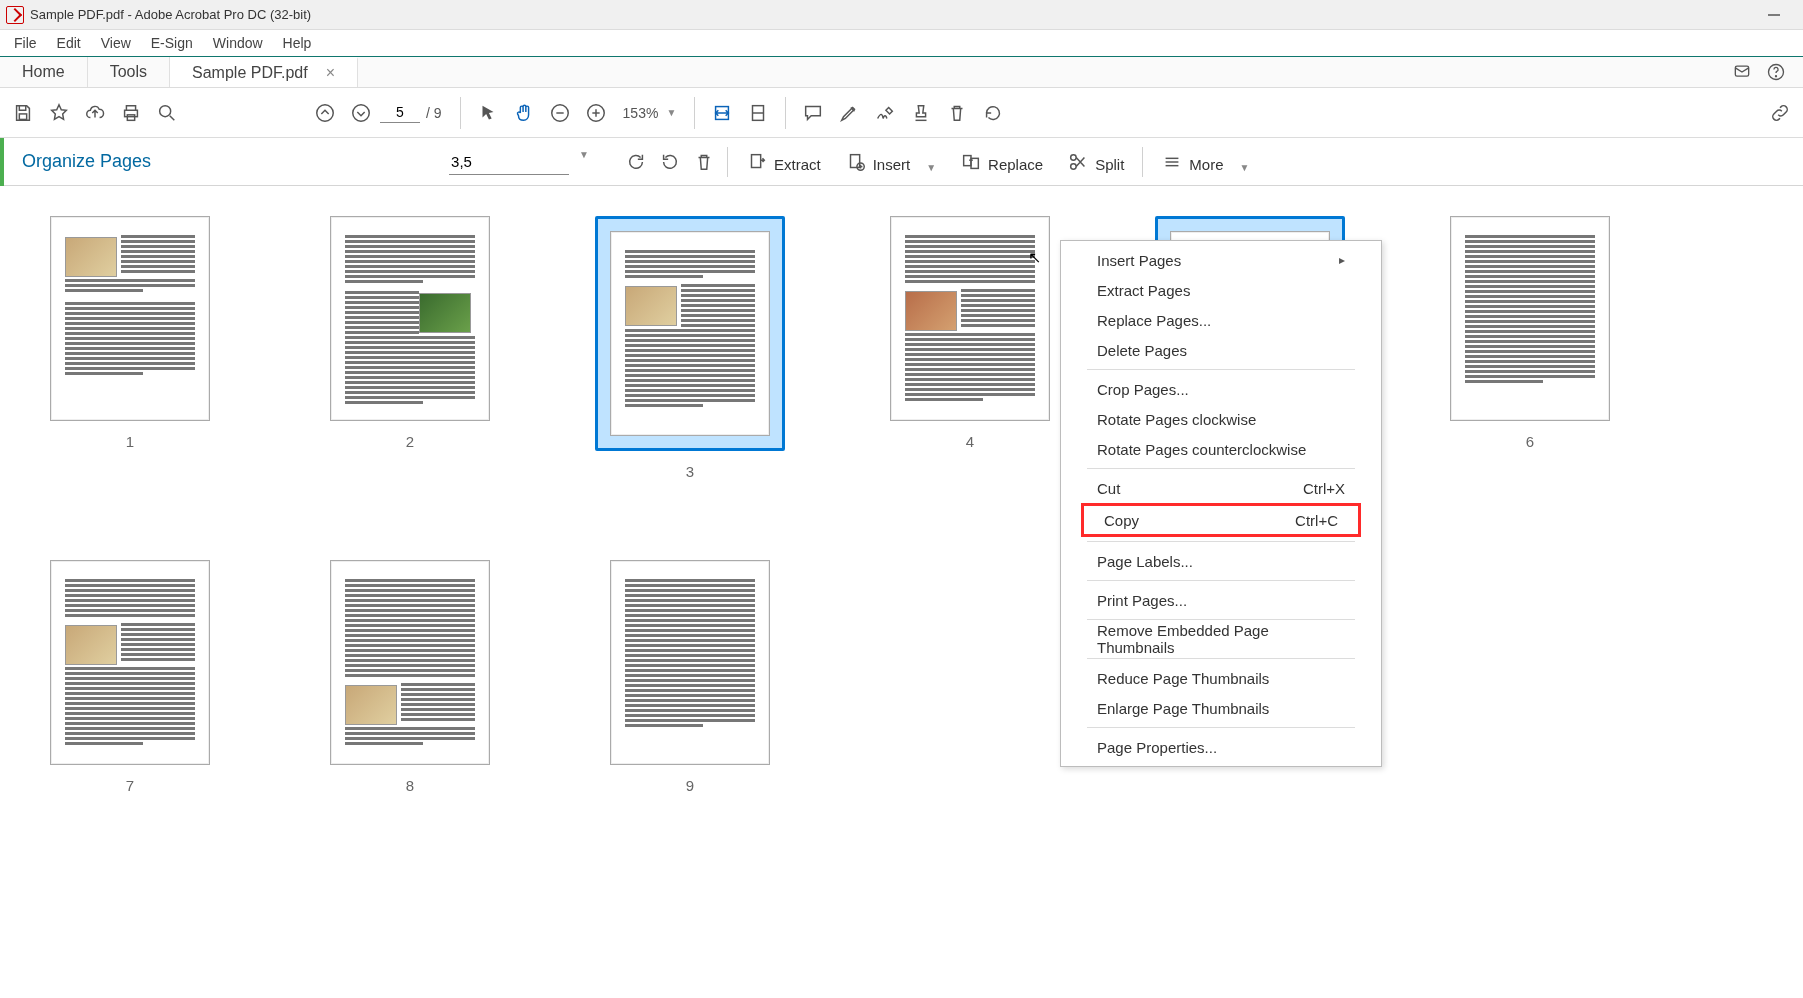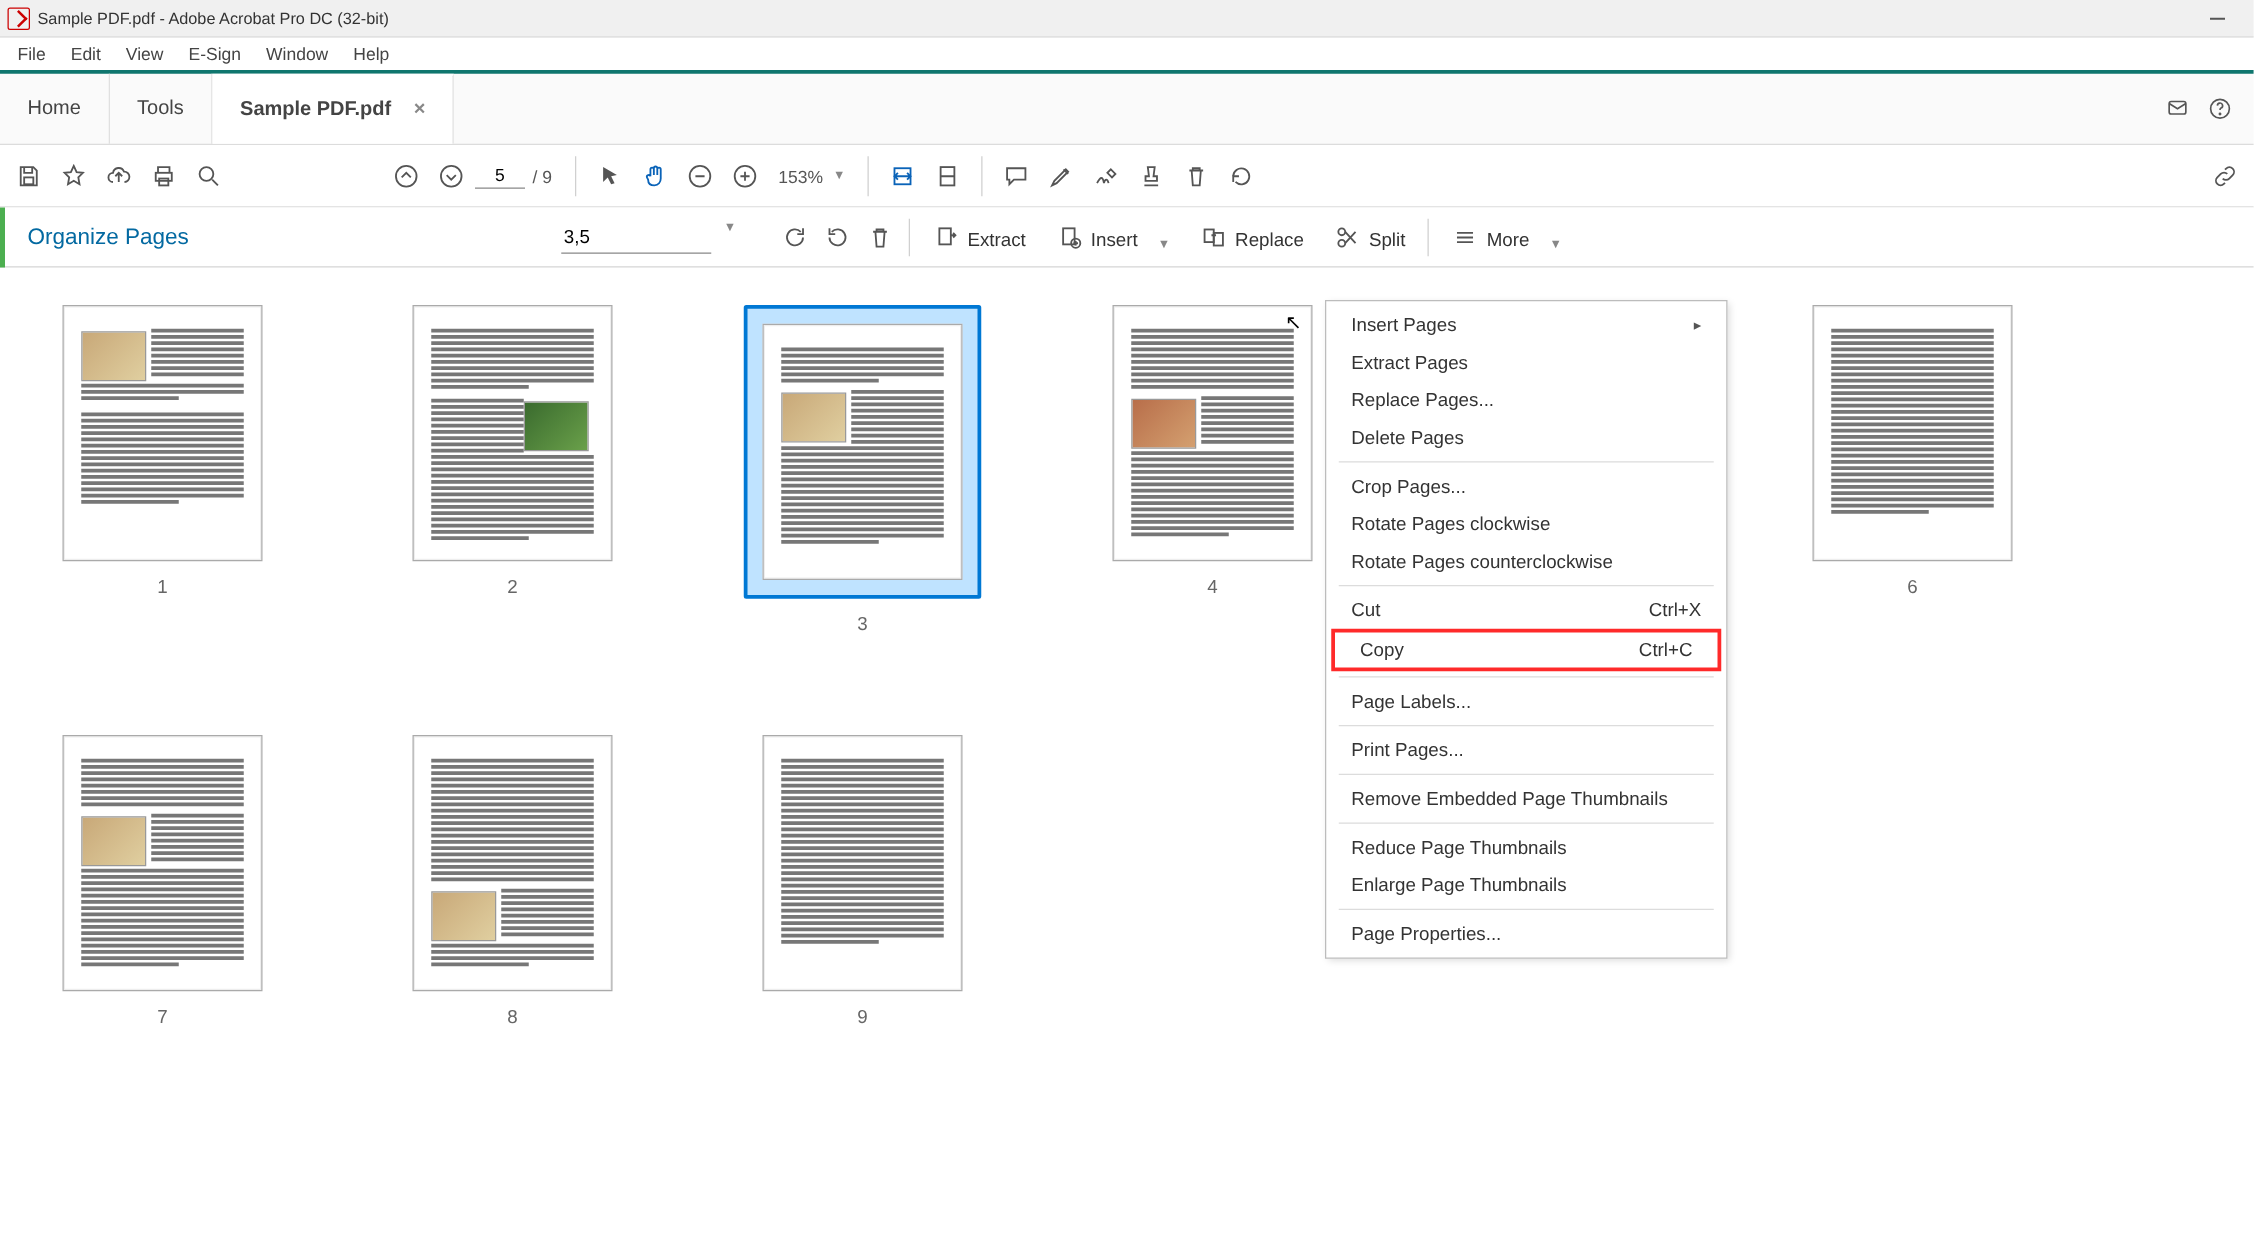--- a/index.html
+++ b/index.html
@@ -22,23 +22,23 @@
   .titlebar .app-icon::after{content:"";position:absolute;top:3px;left:3px;width:8px;height:8px;border-right:2px solid #c00;border-bottom:2px solid #c00;transform:rotate(-45deg);}
   .titlebar .spacer{flex:1;}
   .win-btn{width:46px;height:30px;display:flex;align-items:center;justify-content:center;cursor:pointer;}
   .win-btn svg{stroke:#555;fill:none;stroke-width:1.5;}
 
   
   .menubar{height:26px;display:flex;align-items:center;padding:0 4px;font-size:14px;color:#444;}
   .menubar .m{padding:3px 10px;cursor:pointer;}
 
   
-  .tabsrow{height:60px;border-top:3px solid #0f766e;border-bottom:1px solid #dcdcdc;display:flex;align-items:stretch;background:#fafafa;}
+  .tabsrow{height:32px;border-top:1px solid #0f766e;border-bottom:1px solid #dcdcdc;display:flex;align-items:stretch;background:#fafafa;}
   .tabsrow .tab{padding:0 22px;display:flex;align-items:center;font-size:16px;color:#444;border-right:1px solid #e0e0e0;cursor:pointer;}
-  .tabsrow .tab.doc{background:#fff;border-top:2px solid transparent;font-weight:bold;}
+  .tabsrow .tab.doc{background:#fff;border-top:2px solid transparent;}
   .tabsrow .close-x{margin-left:18px;font-size:16px;color:#888;cursor:pointer;}
   .tabsrow .right-icons{margin-left:auto;display:flex;align-items:center;padding-right:10px;}
   .ic{width:34px;height:34px;display:flex;align-items:center;justify-content:center;cursor:pointer;color:#555;}
 
   
   .maintb{height:50px;border-bottom:1px solid #dcdcdc;display:flex;align-items:center;padding:0 6px;gap:2px;}
   .sep{width:1px;height:32px;background:var(--toolbar-sep);margin:0 8px;}
   .pgnum{width:40px;text-align:center;border:none;border-bottom:1px solid #888;font-size:14px;padding:2px 0;}
   .pgcount{font-size:14px;color:#555;margin:0 8px 0 4px;}
   .zoom{display:flex;align-items:center;font-size:14px;color:#555;gap:8px;padding:0 8px;}
@@ -61,21 +61,21 @@
   .thumb .line{height:3px;background:#777;margin-bottom:2px;}
   .thumb .line.short{width:60%;}
   .thumb .img-block{width:52px;height:40px;background:linear-gradient(135deg,#c8a878,#e0cfa0);border:1px solid #999;display:inline-block;vertical-align:top;margin:2px 4px 2px 0;}
   .thumb .img-block.cat{background:linear-gradient(135deg,#3a6b2e,#6aa04a);}
   .thumb .img-block.flowers{background:linear-gradient(135deg,#b86e4a,#d4a070);}
   .label{margin-top:12px;font-size:15px;color:#666;}
   .sel-wrap{padding:12px;border:3px solid var(--sel);background:var(--selfill);border-radius:2px;}
   .sel-wrap .thumb{background:#fff;}
 
   
-  .ctxmenu{position:absolute;left:1060px;top:240px;width:322px;background:var(--menu-bg);border:1px solid #bcbcbc;box-shadow:2px 2px 6px rgba(0,0,0,.15);font-size:15px;color:#333;padding:4px 0;}
+  .ctxmenu{position:absolute;left:1060px;top:240px;width:322px;background:var(--menu-bg);border:1px solid #bcbcbc;box-shadow:2px 2px 6px rgba(0,0,0,.15);font-size:15px;color:#333;padding:4px 16px;}
   .ctxmenu .item{height:30px;display:flex;align-items:center;justify-content:space-between;padding:0 20px;cursor:pointer;}
   .ctxmenu .sep2{height:1px;background:var(--menu-sep);margin:4px 10px;}
   .ctxmenu .sub::after{content:"▸";font-size:12px;color:#555;}
   .ctxmenu .hl{border:3px solid #ff2a2a;margin:0 4px;}
   .ctxmenu .hl .item{height:28px;}
   .cursor{position:absolute;left:1028px;top:248px;font-size:16px;color:#000;}
 
   
   svg{width:20px;height:20px;stroke:#555;stroke-width:1.6;fill:none;}
   svg.on{stroke:#0a63b8;}

